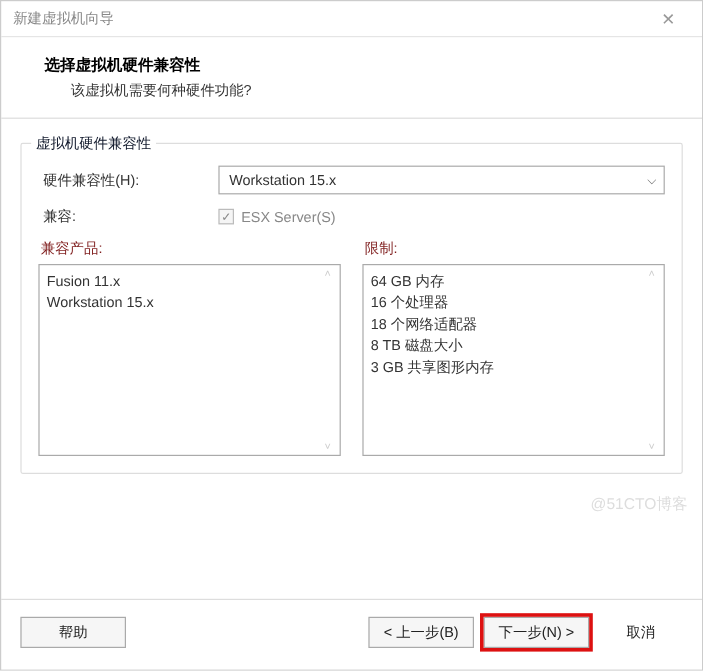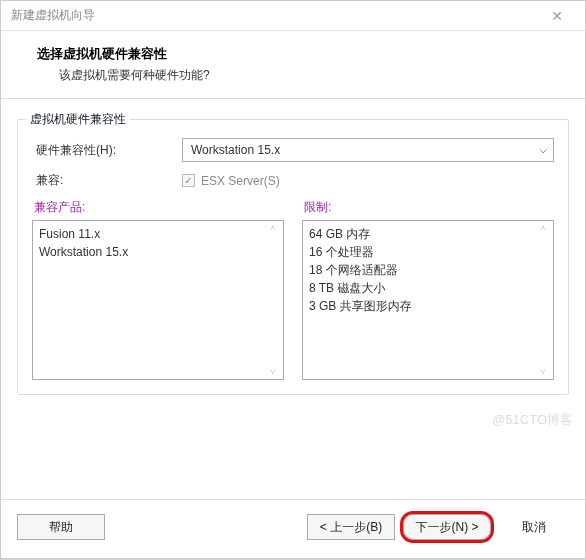--- a/index.html
+++ b/index.html
@@ -128,21 +128,21 @@
       gap: 18px;
       margin-top: 10px;
     }
     .col {
       flex: 1;
       display: flex;
       flex-direction: column;
     }
     .col-label {
       font-size: 12px;
-      color: #a21caf;
+      color: #7f1d1d;
       margin-bottom: 4px;
       padding-left: 2px;
     }
     .listbox {
       border: 1px solid #aaa;
       background: #fff;
       height: 160px;
       padding: 4px 6px;
       font-size: 12px;
       color: #333;
@@ -184,21 +184,20 @@
       padding: 0 10px;
     }
     .footer-right {
       display: flex;
       align-items: center;
       gap: 8px;
     }
     .btn-highlight {
       outline: 3px solid #d11;
       outline-offset: 0;
-      border-radius: 10px;
     }
     .watermark {
       position: absolute;
       right: 12px;
       bottom: 70px;
       color: #ddd;
       font-size: 13px;
       pointer-events: none;
     }
   </style>

